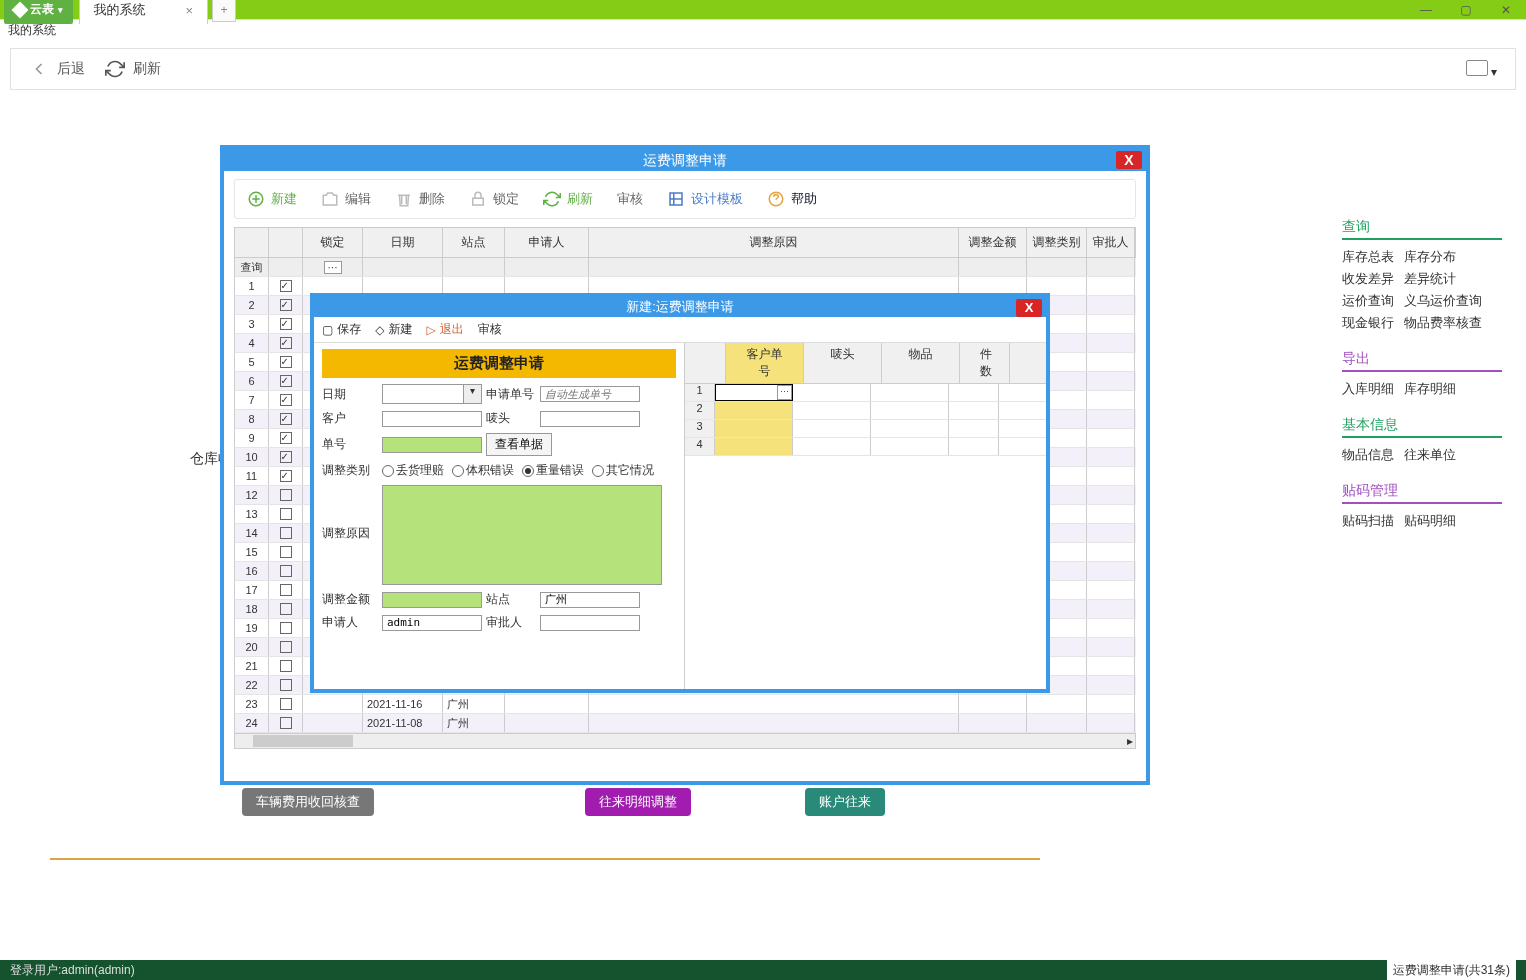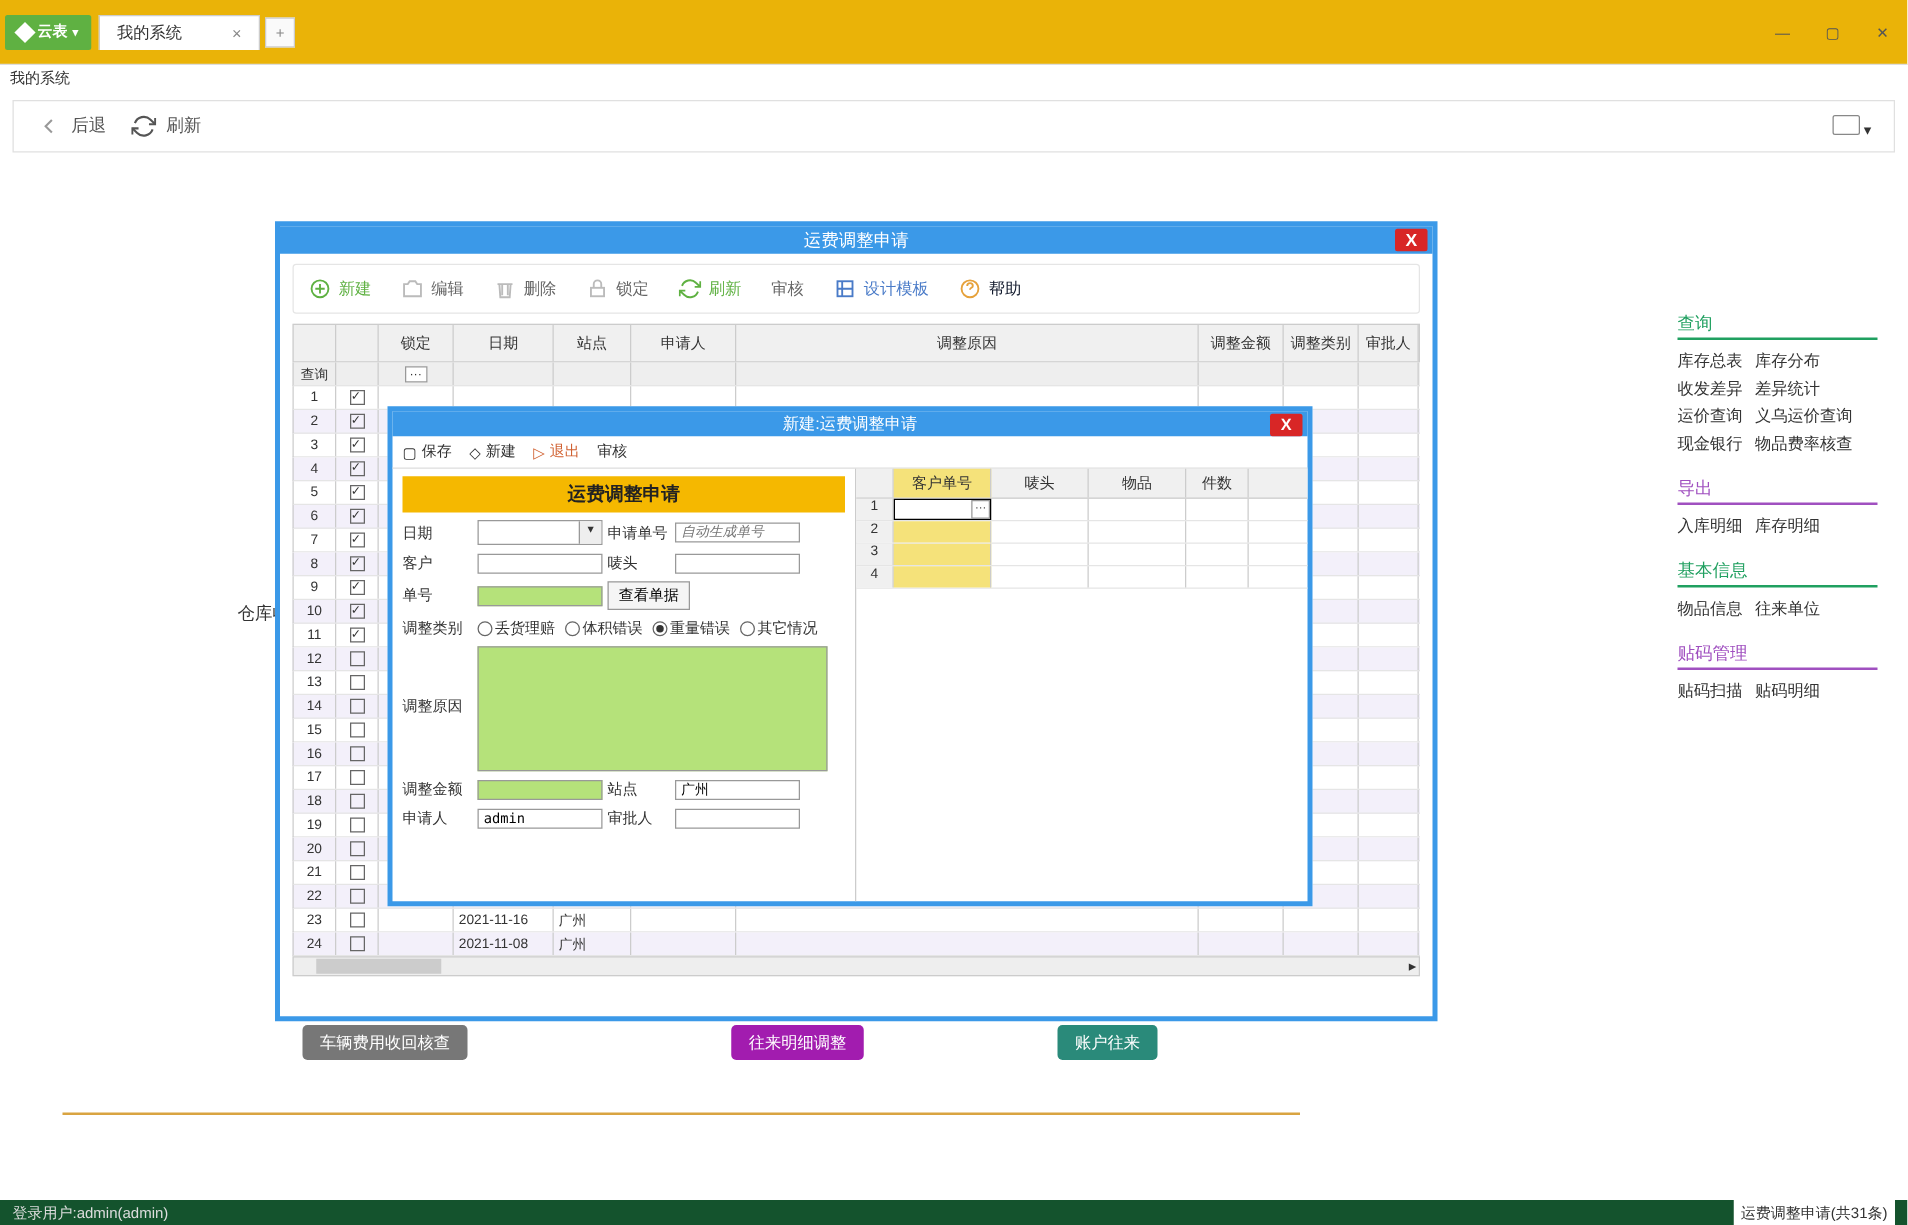--- a/index.html
+++ b/index.html
@@ -1,19 +1,19 @@
 <!DOCTYPE html>
 <html><head>
 <meta charset="utf-8">
 <style>
 * { box-sizing: border-box; margin: 0; padding: 0; }
 body { font-family: "Microsoft YaHei", Arial, sans-serif; font-size: 12px; background: #fff; color: #333; overflow: hidden; width: 1526px; height: 980px; position: relative; }
 
 
-.titlebar { height: 52px; background: #eab308; display: flex; align-items: center; border-bottom: 1px solid #ddd; }
+.titlebar { height: 20px; background: #84cc16; display: flex; align-items: center; border-bottom: 1px solid #ddd; }
 .app-logo { background: #5fb142; color: #fff; font-weight: bold; padding: 4px 10px; height: 28px; display: flex; align-items: center; gap: 4px; margin-left: 4px; border-radius: 2px; }
 .app-logo .diamond { width: 12px; height: 12px; background: #fff; transform: rotate(45deg); }
 .tab { background: #fff; border: 1px solid #ccc; border-bottom: none; padding: 6px 14px; margin-left: 6px; height: 28px; display: flex; align-items: center; gap: 40px; font-size: 13px; }
 .tab .close-x { color: #888; cursor: pointer; }
 .tab-add { width: 24px; height: 24px; border: 1px solid #ccc; background: #fafafa; margin-left: 4px; display: flex; align-items: center; justify-content: center; color: #888; }
 .win-controls { margin-left: auto; display: flex; }
 .win-controls span { width: 40px; height: 28px; display: flex; align-items: center; justify-content: center; color: #555; }
 
 .subbar { height: 20px; padding: 2px 8px; font-size: 12px; background: #fff; }
 
@@ -88,21 +88,21 @@
 .combo .cbtn { width: 18px; border-left: 1px solid #999; background: #eee; text-align: center; font-size: 10px; }
 .fbtn { border: 1px solid #999; background: #f5f5f5; padding: 2px 8px; font-size: 12px; cursor: pointer; }
 .radio-group { display: flex; gap: 8px; font-size: 12px; align-items: center; }
 .radio-group label { display: flex; align-items: center; gap: 2px; }
 .radio { width: 12px; height: 12px; border: 1px solid #666; border-radius: 50%; display: inline-block; position: relative; }
 .radio.on::after { content: ""; position: absolute; inset: 2px; background: #333; border-radius: 50%; }
 .bigtext { background: #b5e27a; border: 1px solid #999; height: 100px; width: 280px; }
 
 
 .det-head { display: flex; background: #f0f0f0; border-bottom: 1px solid #ccc; }
-.det-head .dcell { border-right: 1px solid #ccc; padding: 3px 2px; text-align: center; font-size: 12px; }
+.det-head .dcell { border-right: 1px solid #ccc; padding: 3px 20px; text-align: center; font-size: 12px; }
 .dc-num { width: 30px; }
 .dc-a { width: 78px; background: #f5e27a; }
 .dc-b { width: 78px; }
 .dc-c { width: 78px; }
 .dc-d { width: 50px; }
 .det-row { display: flex; border-bottom: 1px solid #e5e5e5; height: 18px; }
 .det-row .dcell { border-right: 1px solid #ccc; font-size: 11px; text-align: center; }
 .det-row .dcell.dc-a.sel { background: #fff; border: 1px solid #000; display: flex; }
 .det-row .ellipsis { margin-left: auto; border: 1px solid #999; padding: 0 2px; font-size: 9px; }
 
@@ -739,19 +739,19 @@
       </div>
     <div class="sb-title purple">贴码管理</div>
     <div class="sb-links" id="sb-label">
         <span>贴码扫描</span>
         <span>贴码明细</span>
       </div>
   </div>
 
   <div class="pill gray" style="left:232px; top:688px">车辆费用收回核查</div>
   <div class="pill red" style="left:575px; top:688px">往来明细调整</div>
-  <div class="pill teal" style="left:836px; top:688px">账户往来</div>
+  <div class="pill teal" style="left:795px; top:688px">账户往来</div>
 </div>
 
 <div class="statusbar">
   <span>登录用户:admin(admin)</span>
   <span class="right">运费调整申请(共31条)</span>
 </div>
 
 </body></html>

